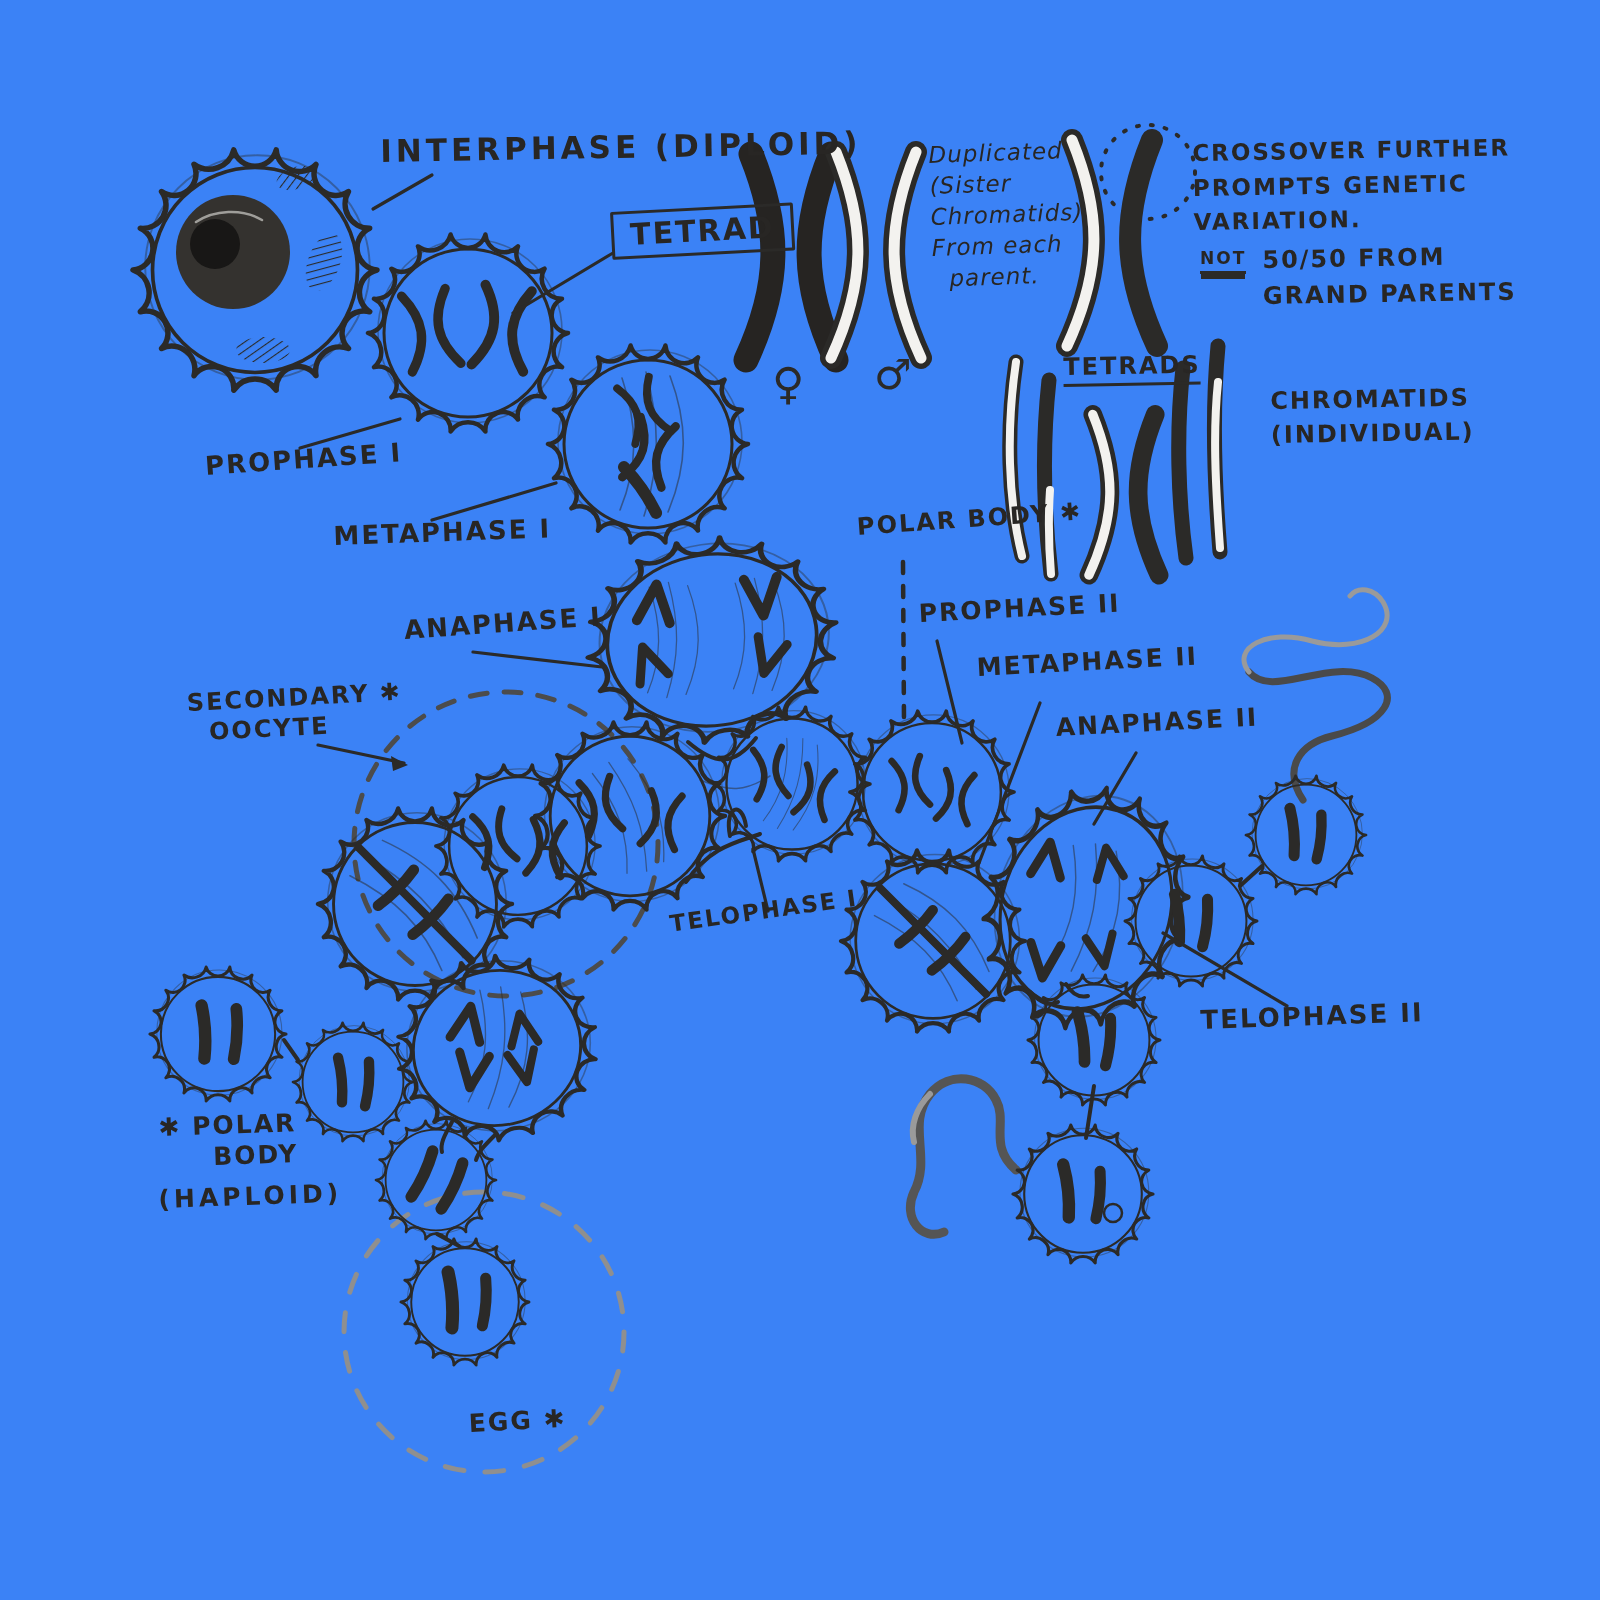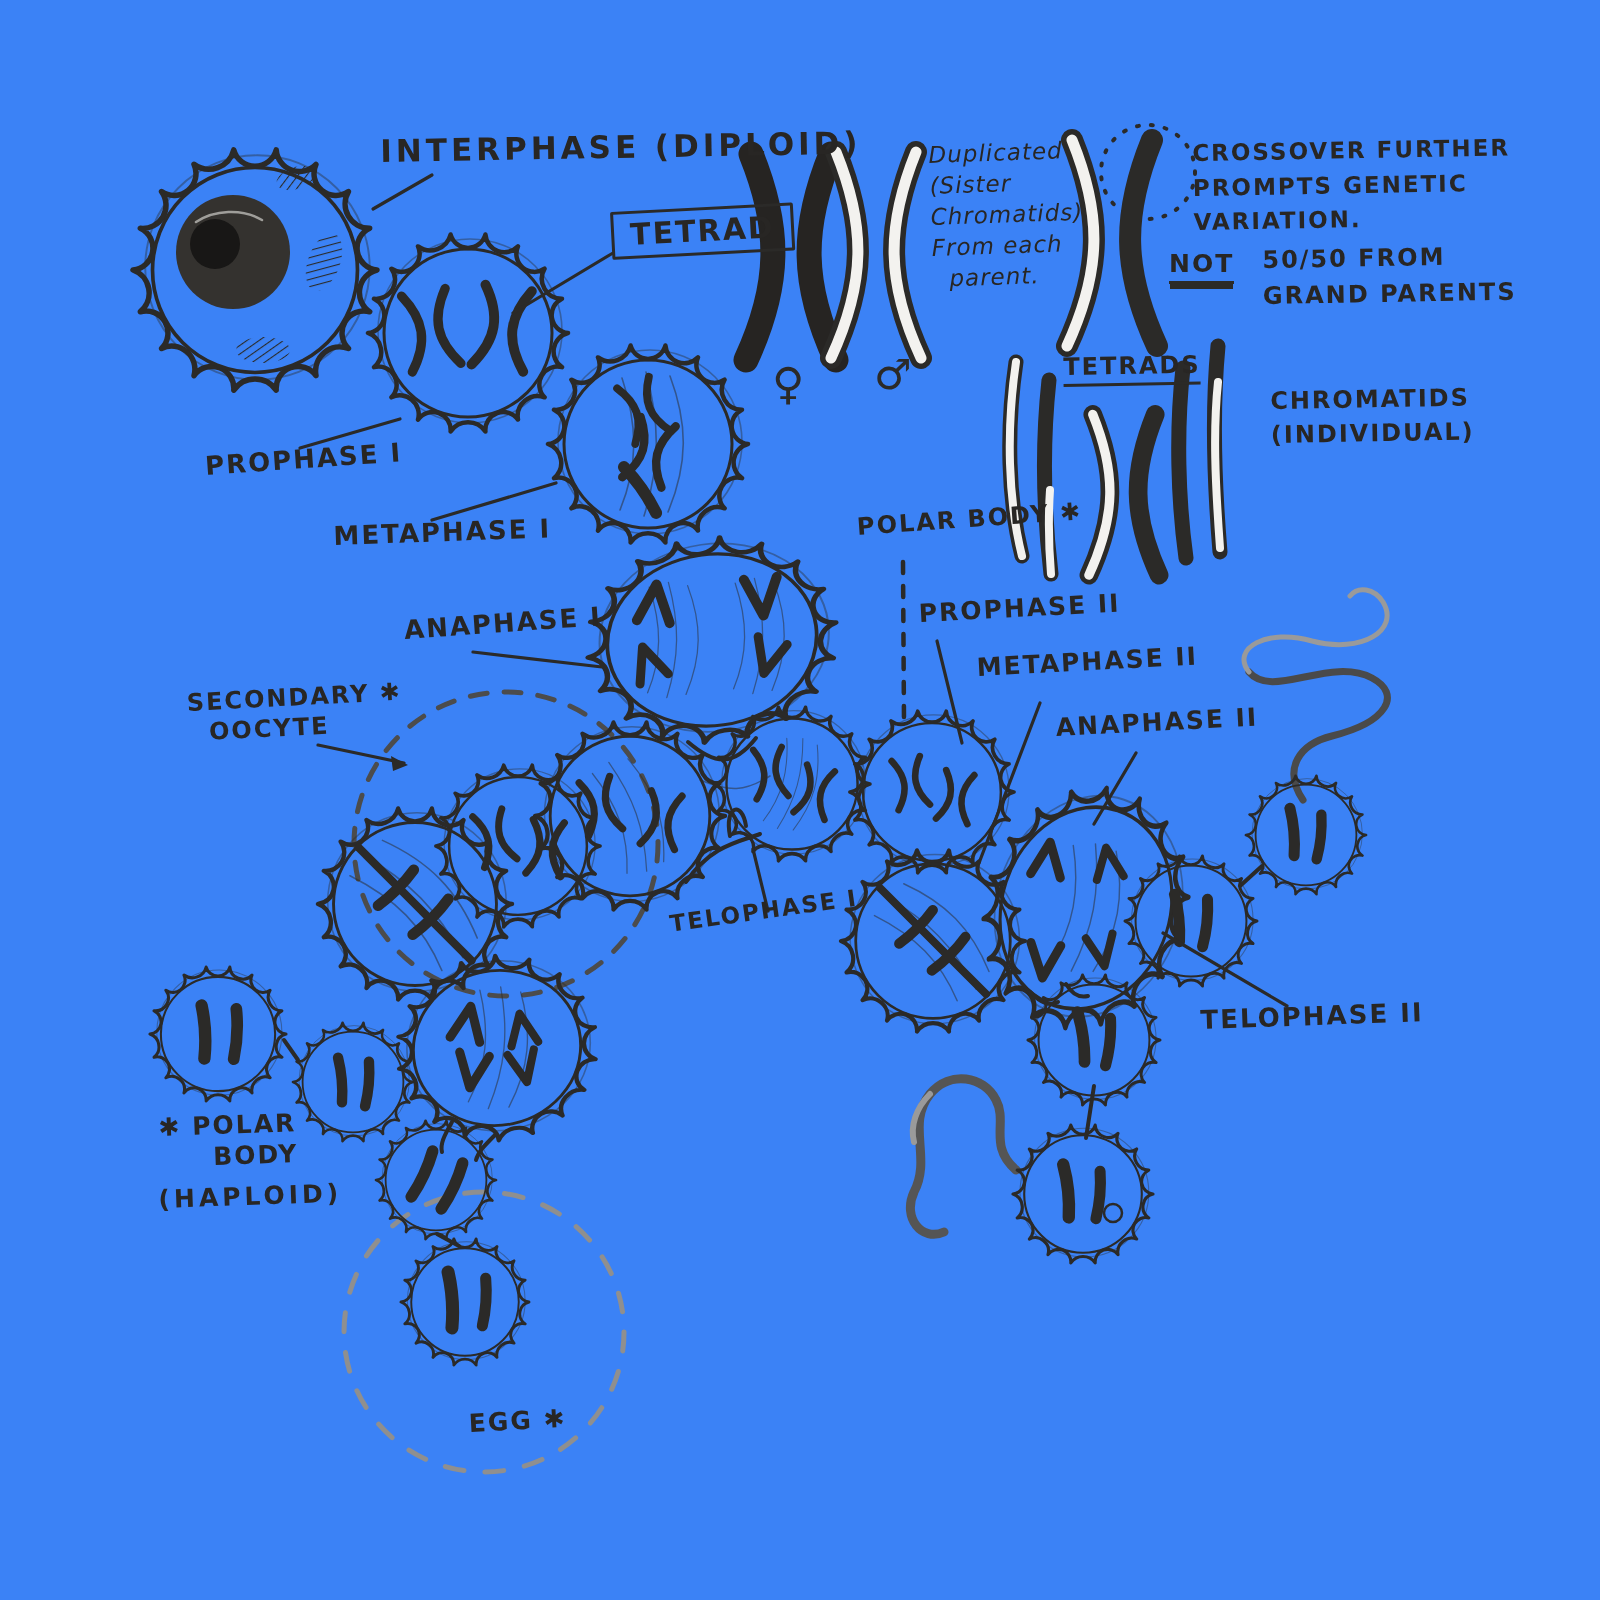--- a/index.html
+++ b/index.html
@@ -309,21 +309,21 @@
 <div class="lbl pre script" style="left:928px;top:140px;font-size:23px;transform:rotate(-2deg);">Duplicated
 (Sister
 Chromatids)
 From each
   parent.</div>
 
 <div class="lbl pre" style="left:1192px;top:136px;font-size:23px;line-height:1.5;transform:rotate(-1deg);">CROSSOVER FURTHER
 PROMPTS GENETIC
 VARIATION.</div>
 
-<div class="lbl dblline" style="left:1169px;top:248px;font-size:25px;">NOT</div>
+<div class="lbl dblline" style="left:1200px;top:248px;font-size:17px;">NOT</div>
 
 <div class="lbl pre" style="left:1262px;top:242px;font-size:24px;line-height:1.5;transform:rotate(-1deg);">50/50 FROM
 GRAND PARENTS</div>
 
 <div class="lbl underline" style="left:1063px;top:352px;font-size:24px;transform:rotate(-1deg);">TETRADS</div>
 
 <div class="lbl pre" style="left:1270px;top:385px;font-size:24px;line-height:1.4;transform:rotate(-1deg);">CHROMATIDS
 (INDIVIDUAL)</div>
 
 <div class="sym" style="left:772px;top:358px;font-size:44px;">♀</div>

